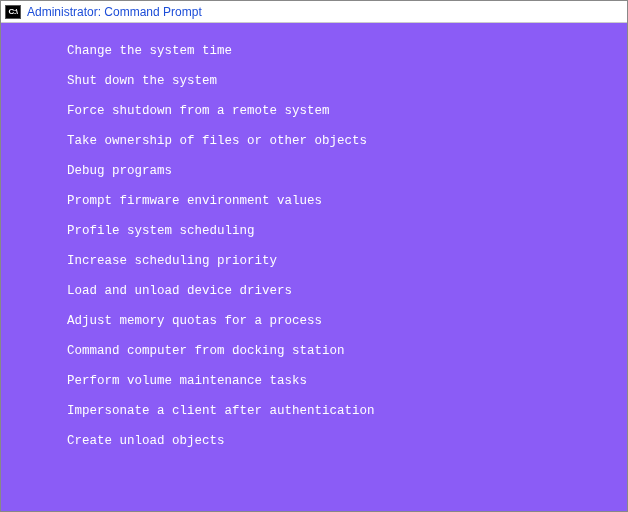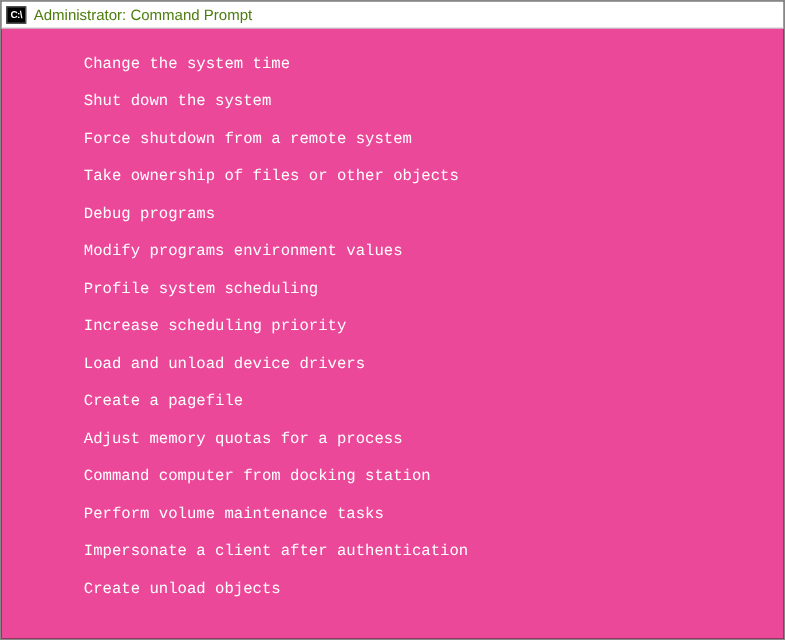--- a/index.html
+++ b/index.html
@@ -31,24 +31,24 @@
       justify-content: center;
       margin-right: 6px;
       border: 1px solid #555;
       font-family: sans-serif;
       font-weight: bold;
       letter-spacing: -0.5px;
     }
     .title-text {
       font-family: 'Segoe UI', Tahoma, sans-serif;
       font-size: 12px;
-      color: #4d7c0f;
+      color: #1d4ed8;
     }
     .terminal {
-      background: #ec4899;
+      background: #8b5cf6;
       color: #fff;
       padding: 6px 0 0 0;
       line-height: 15px;
       white-space: pre;
       height: calc(100% - 22px);
       overflow: hidden;
     }
     .line { display: block; }
     .indent-1 { padding-left: 66px; }
   </style>
@@ -59,25 +59,24 @@
   <span class="title-icon">C:\</span>
   <span class="title-text">Administrator: Command Prompt</span>
 </div>
 
 <div class="terminal">
 <span class="line indent-1">Change the system time</span>
 <span class="line indent-1">Shut down the system</span>
 <span class="line indent-1">Force shutdown from a remote system</span>
 <span class="line indent-1">Take ownership of files or other objects</span>
 <span class="line indent-1">Debug programs</span>
-<span class="line indent-1">Modify programs environment values</span>
+<span class="line indent-1">Prompt firmware environment values</span>
 <span class="line indent-1">Profile system scheduling</span>
 <span class="line indent-1">Increase scheduling priority</span>
 <span class="line indent-1">Load and unload device drivers</span>
-<span class="line indent-1">Create a pagefile</span>
 <span class="line indent-1">Adjust memory quotas for a process</span>
 <span class="line indent-1">Command computer from docking station</span>
 <span class="line indent-1">Perform volume maintenance tasks</span>
 <span class="line indent-1">Impersonate a client after authentication</span>
 <span class="line indent-1">Create unload objects</span>
 
 
 
 
 

